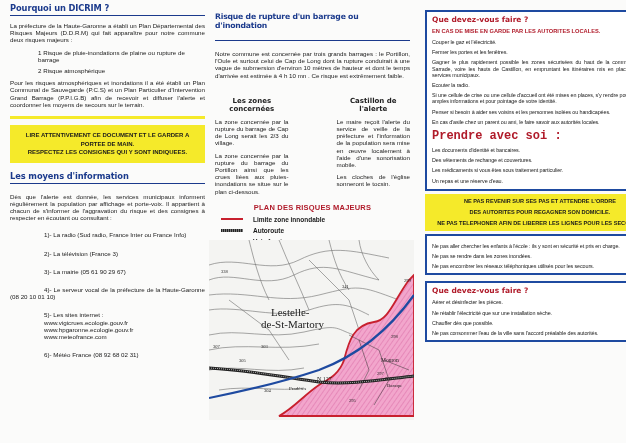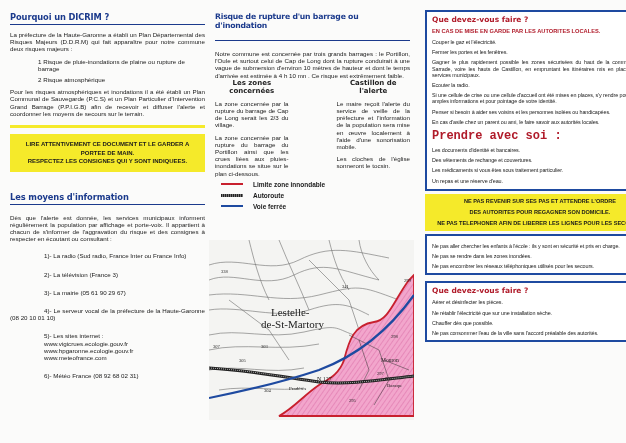--- a/index.html
+++ b/index.html
@@ -27,62 +27,63 @@
   .box { border: 2px solid #1e4aa0; padding: 3px 5px; background: #fff; }
   .box-title { font-family: "DejaVu Sans", sans-serif; color: #b01b2a; font-weight: bold; font-size: 7.5px; }
   .box-sub { color: #b01b2a; font-weight: bold; font-size: 5.7px; line-height: 7px; }
   .box-item { font-size: 5.4px; line-height: 6.2px; margin-top: 4px; letter-spacing: -0.1px; }
   .box-label { font-family: Liberation Mono, monospace; color: #b01b2a; font-weight: bold; font-size: 12px; margin-top: 4px; }
 </style>
 </head>
 <body>
 
 <div class="col col1">
-  <div class="sec-title" style="margin-top:12px;">Pourquoi un DICRIM ?</div>
+  <div class="sec-title" style="margin-top:3px;">Pourquoi un DICRIM ?</div>
   <p class="para" style="margin-top:6px;">La préfecture de la Haute-Garonne a établi un Plan Départemental des Risques Majeurs (D.D.R.M) qui fait apparaître pour notre commune deux risques majeurs :</p>
   <p class="para" style="margin-top:5px; padding-left:28px; text-align:left;">1 Risque de pluie-inondations de plaine ou rupture de barrage</p>
   <p class="para" style="margin-top:4px; padding-left:28px;">2 Risque atmosphérique</p>
   <p class="para" style="margin-top:5px;">Pour les risques atmosphériques et inondations il a été établi un Plan Communal de Sauvegarde (P.C.S) et un Plan Particulier d'Intervention Grand Barrage (P.P.I.G.B) afin de recevoir et diffuser l'alerte et coordonner les moyens de secours sur le terrain.</p>
   <div class="yellow-bar" style="margin-top:8px;"></div>
 
   <div class="yellow-box" style="margin-top:6px; padding:6px 8px;">
     <div>LIRE ATTENTIVEMENT CE DOCUMENT ET LE GARDER A PORTEE DE MAIN.</div>
     <div>RESPECTEZ LES CONSIGNES QUI Y SONT INDIQUEES.</div>
   </div>
 
-  <div class="sec-title" style="margin-top:20px;">Les moyens d'information</div>
+  <div class="sec-title" style="margin-top:8px;">Les moyens d'information</div>
   <p class="para" style="margin-top:9px;">Dès que l'alerte est donnée, les services municipaux informent régulièrement la population par affichage et porte-voix. Il appartient à chacun de s'informer de l'aggravation du risque et des consignes à respecter en écoutant ou consultant :</p>
   <p class="para" style="margin-top:10px; text-indent:34px;">1)- La radio (Sud radio, France Inter ou France Info)</p>
   <p class="para" style="margin-top:11px; padding-left:34px;">2)- La télévision (France 3)</p>
   <p class="para" style="margin-top:11px; padding-left:34px;">3)- La mairie (05 61 90 29 67)</p>
   <p class="para" style="margin-top:11px; text-indent:34px;">4)- Le serveur vocal de la préfecture de la Haute-Garonne (08 20 10 01 10)</p>
   <p class="para" style="margin-top:11px; padding-left:34px;">5)- Les sites internet :</p>
   <p class="para" style="padding-left:34px; text-align:left;">www.vigicrues.ecologie.gouv.fr</p>
   <p class="para" style="padding-left:34px; text-align:left;">www.hpgaronne.ecologie.gouv.fr</p>
   <p class="para" style="padding-left:34px; text-align:left;">www.meteofrance.com</p>
   <p class="para" style="margin-top:11px; padding-left:34px;">6)- Météo France (08 92 68 02 31)</p>
 </div>
 
 <div class="col col2">
   <div class="c2-title" style="margin-top:12px;">Risque de rupture d'un barrage ou d'inondation</div>
   <p class="para" style="margin-top:9px;">Notre commune est concernée par trois grands barrages : le Portillon, l'Oule et surtout celui de Cap de Long dont la rupture conduirait à une vague de submersion d'environ 10 mètres de hauteur et dont le temps d'arrivée est estimée à 4 h 10 mn . Ce risque est extrêmement faible.</p>
 
-  <div style="display:flex; justify-content:space-between; margin-top:0;gap:48px;">
+  <div style="display:flex; justify-content:space-between; margin-top:18px;gap:48px;">
     <div style="width:92px;">
       <div class="subcol-title">Les zones concernées</div>
       <p class="para" style="margin-top:5px;">La zone concernée par la rupture du barrage de Cap de Long serait les 2/3 du village.</p>
       <p class="para" style="margin-top:5px;">La zone concernée par la rupture du barrage du Portillon ainsi que les crues liées aux pluies-inondations se situe sur le plan ci-dessous.</p>
     </div>
     <div style="width:92px;">
       <div class="subcol-title">Castillon de l'alerte</div>
       <p class="para" style="margin-top:5px;">Le maire reçoit l'alerte du service de veille de la préfecture et l'information de la population sera mise en œuvre localement à l'aide d'une sonorisation mobile.</p>
       <p class="para" style="margin-top:5px;">Les cloches de l'église sonneront le tocsin.</p>
     </div>
   </div>
 
+  <div class="plan-title" style="margin-top:8px;">PLAN DES RISQUES MAJEURS</div>
   <div style="margin-top:2px;">
     <div class="legend-row">
       <span class="legend-swatch" style="height:2px; background:#c8202e;"></span>
       <span>Limite zone innondable</span>
     </div>
     <div class="legend-row">
       <span class="legend-swatch" style="height:3px; background:repeating-linear-gradient(90deg,#222 0 1px,#777 1px 2px);"></span>
       <span>Autoroute</span>
     </div>
     <div class="legend-row">

